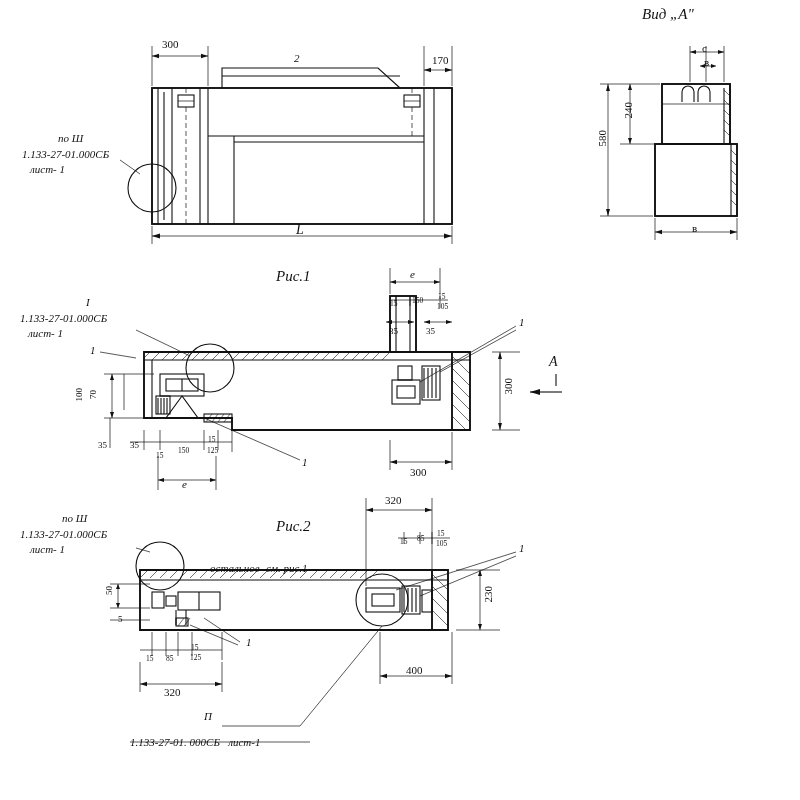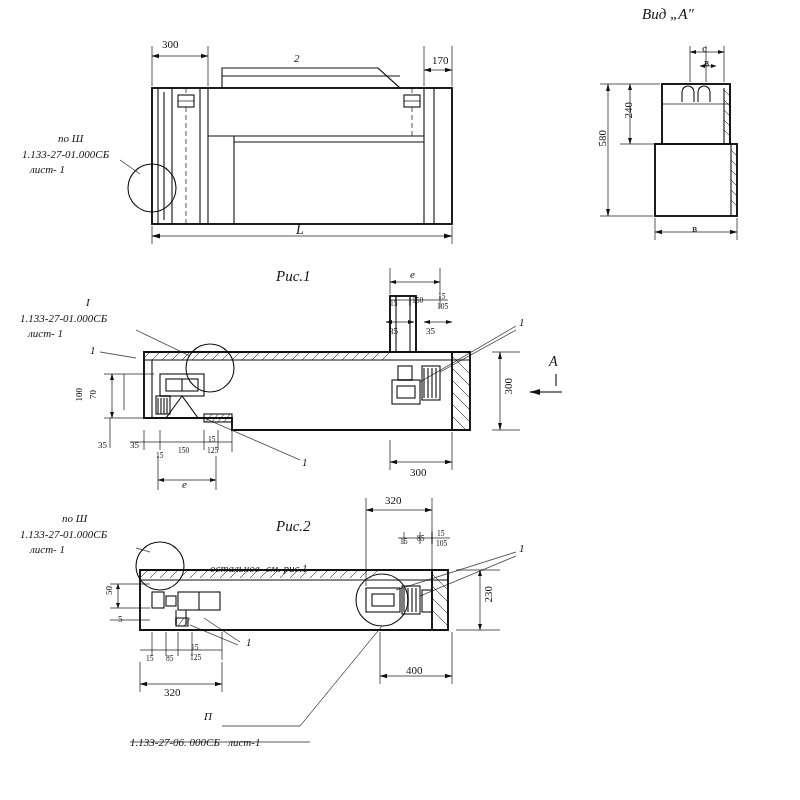--- a/index.html
+++ b/index.html
@@ -472,15 +472,15 @@
 <div class="lbl tiny" style="left:166px;top:655px;">85</div>
 <div class="lbl tiny" style="left:191px;top:644px;">15</div>
 <div class="lbl tiny" style="left:190px;top:654px;">125</div>
 <div class="lbl" style="left:164px;top:686px;">320</div>
 <div class="lbl vert" style="left:482px;top:586px;">230</div>
 <div class="lbl" style="left:406px;top:664px;">400</div>
 <div class="lbl ital" style="left:519px;top:542px;">1</div>
 <div class="lbl ital" style="left:246px;top:636px;">1</div>
 
 <div class="lbl ital" style="left:204px;top:710px;">П</div>
-<div class="lbl ital" style="left:130px;top:736px;">1.133-27-06. 000СБ   лист-1</div>
+<div class="lbl ital" style="left:130px;top:736px;">1.133-27-01. 000СБ   лист-1</div>
 
 </div>
 
 </body></html>

